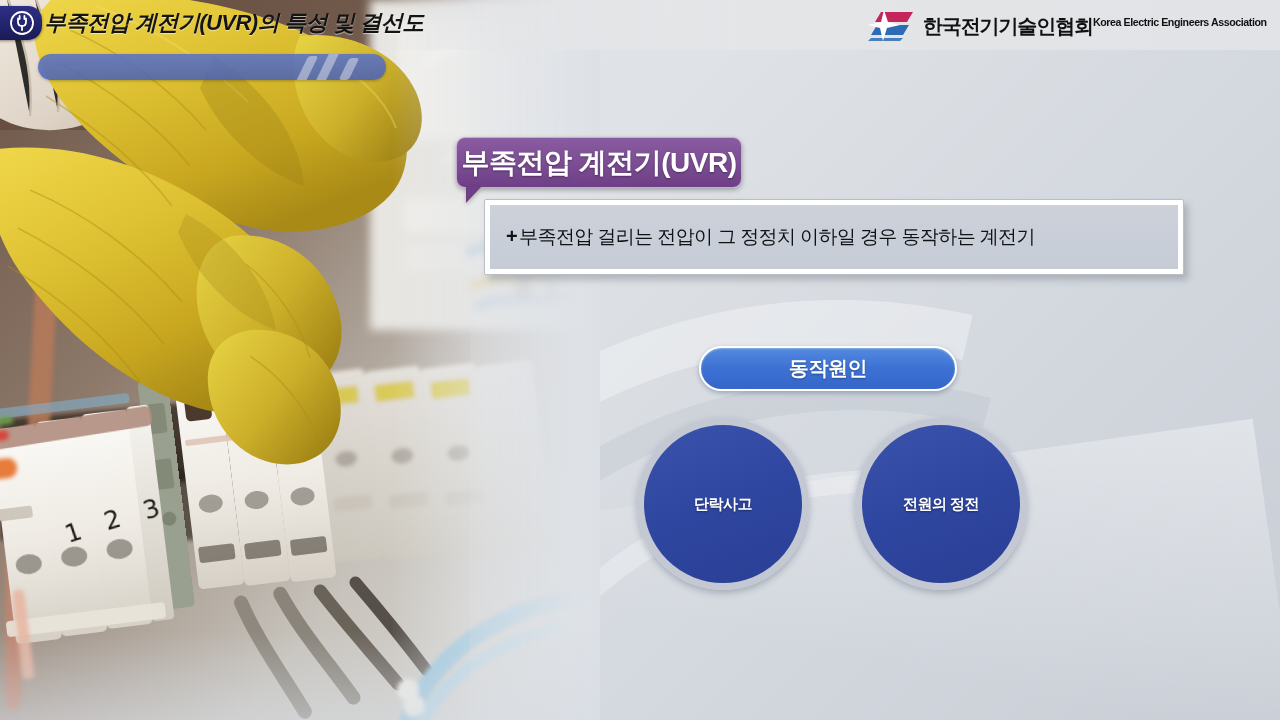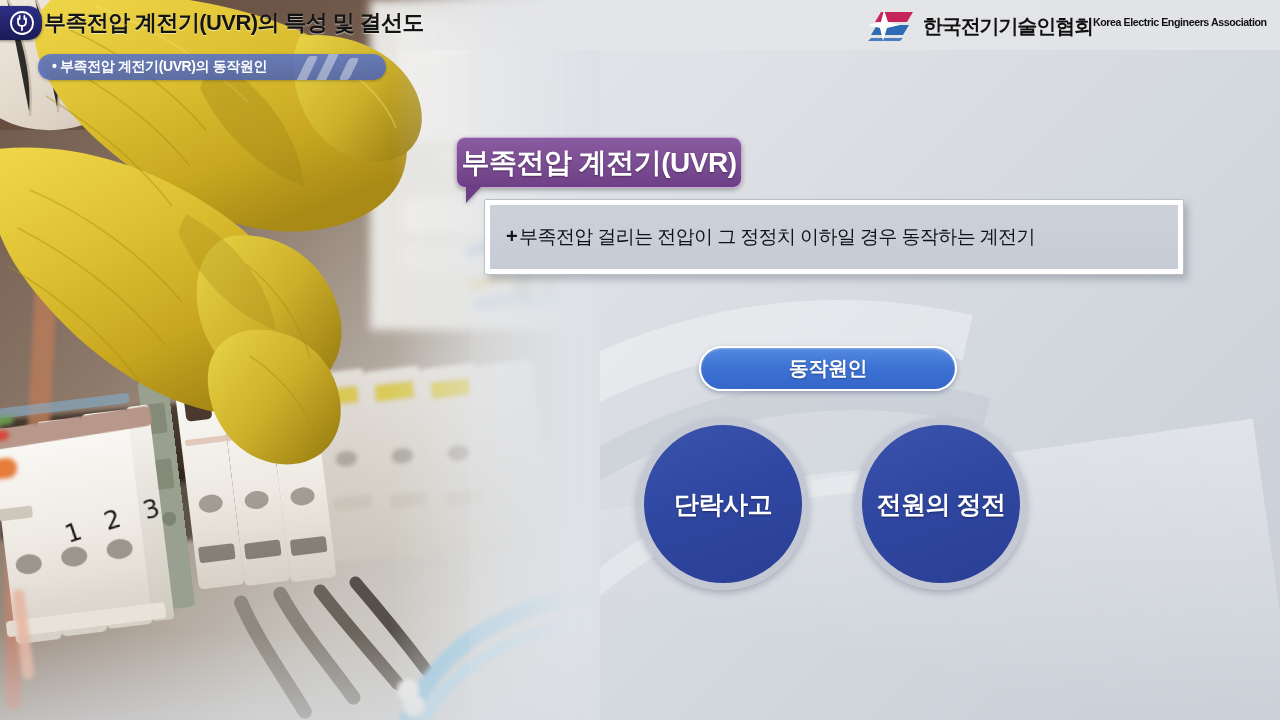--- a/index.html
+++ b/index.html
@@ -110,20 +110,21 @@
 
   #slide-title {
     position: absolute;
     left: 44px; top: 8px;
     font-size: 22px;
     font-weight: bold;
     color: #141414;
     letter-spacing: -0.6px;
     white-space: nowrap;
     text-shadow: 0 1px 1px rgba(255,255,255,0.55);
+    font-style: italic;
   }
 
   
   #subtitle-pill {
     position: absolute;
     left: 38px; top: 54px;
     height: 26px;
     padding: 0 10px 0 14px;
     min-width: 348px;
     border-radius: 14px;
@@ -256,21 +257,21 @@
     width: 172px; height: 172px;
     border-radius: 50%;
     background: linear-gradient(160deg, #3a53ab 0%, #2f46a0 50%, #2a3f95 100%);
     border: 7px solid #c3c8d3;
     display: flex; align-items: center; justify-content: center;
     box-shadow: 0 3px 7px rgba(60,70,95,0.32);
   }
   #cause-circle-1 { left: 637px; top: 418px; }
   #cause-circle-2 { left: 855px; top: 418px; }
   .cause-circle span {
-    font-size: 25px; font-weight: bold; color: #ffffff;
+    font-size: 15px; font-weight: bold; color: #ffffff;
     letter-spacing: -0.5px;
     text-shadow: 0 1px 2px rgba(0,0,0,0.40);
     white-space: nowrap;
   }
 </style>
 </head>
 <body>
 
 <div id="slide">
 
@@ -506,21 +507,20 @@
       <path d="M9 8.5 L9 12 C9 14.4 10.6 16 13 16 C15.4 16 17 14.4 17 12 L17 8.5" fill="none" stroke="#ffffff" stroke-width="1.8" stroke-linecap="round"></path>
       <line x1="13" y1="16" x2="13" y2="20" stroke="#ffffff" stroke-width="1.8" stroke-linecap="round"></line>
       <line x1="10.6" y1="6" x2="10.6" y2="9" stroke="#ffffff" stroke-width="1.8" stroke-linecap="round"></line>
       <line x1="15.4" y1="6" x2="15.4" y2="9" stroke="#ffffff" stroke-width="1.8" stroke-linecap="round"></line>
     </svg>
   </div>
 
   <div id="slide-title">부족전압 계전기(UVR)의 특성 및 결선도</div>
 
   <div id="subtitle-pill">
-    <span id="subtitle-text">• 부족전압 계전기(UVR)의 동작원인</span>
     <span class="pill-stripes">
       <i></i>
         <i></i>
         <i></i>
     </span>
   </div>
 
   <div id="logo">
     <span id="logo-mark">
       <svg width="48" height="32" viewBox="0 0 48 32" xmlns="http://www.w3.org/2000/svg">

